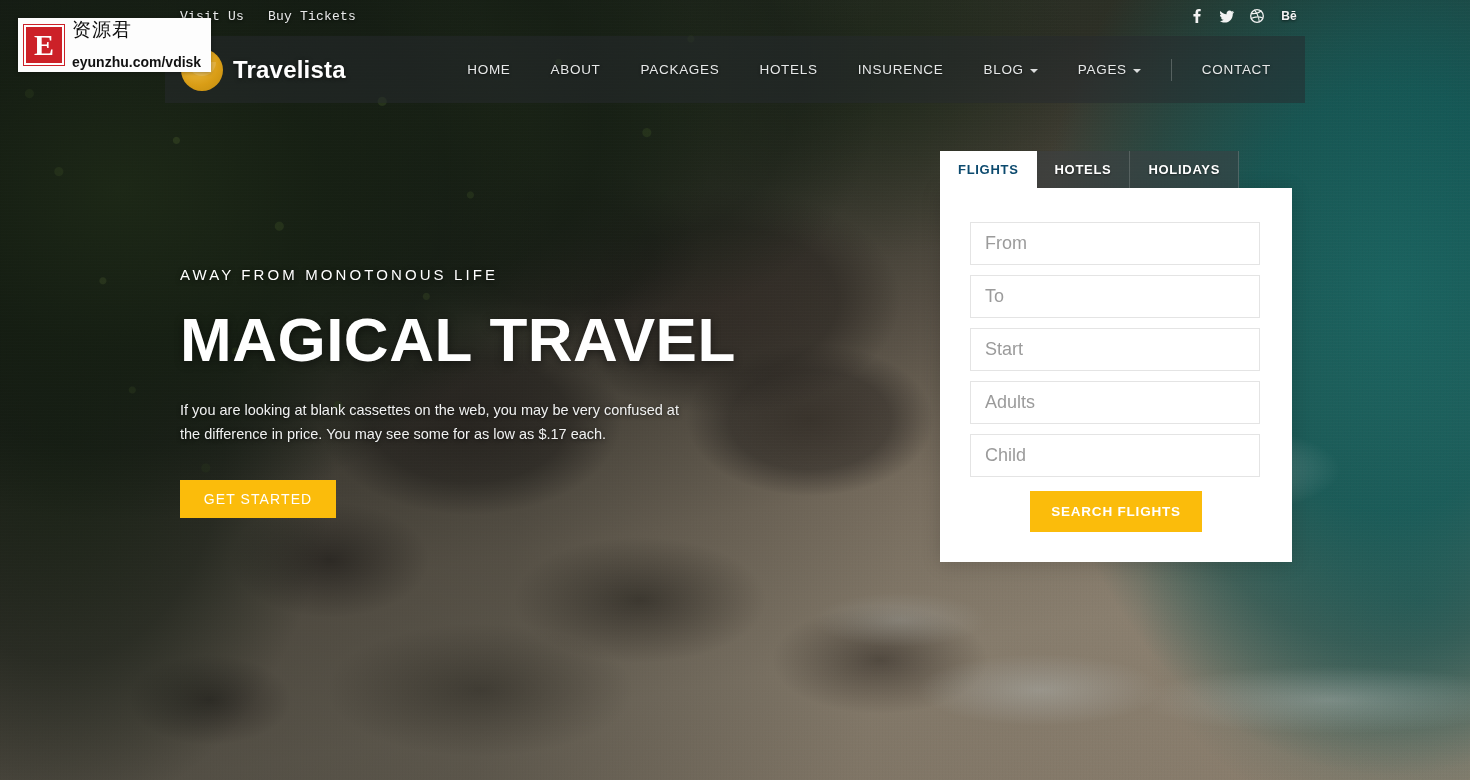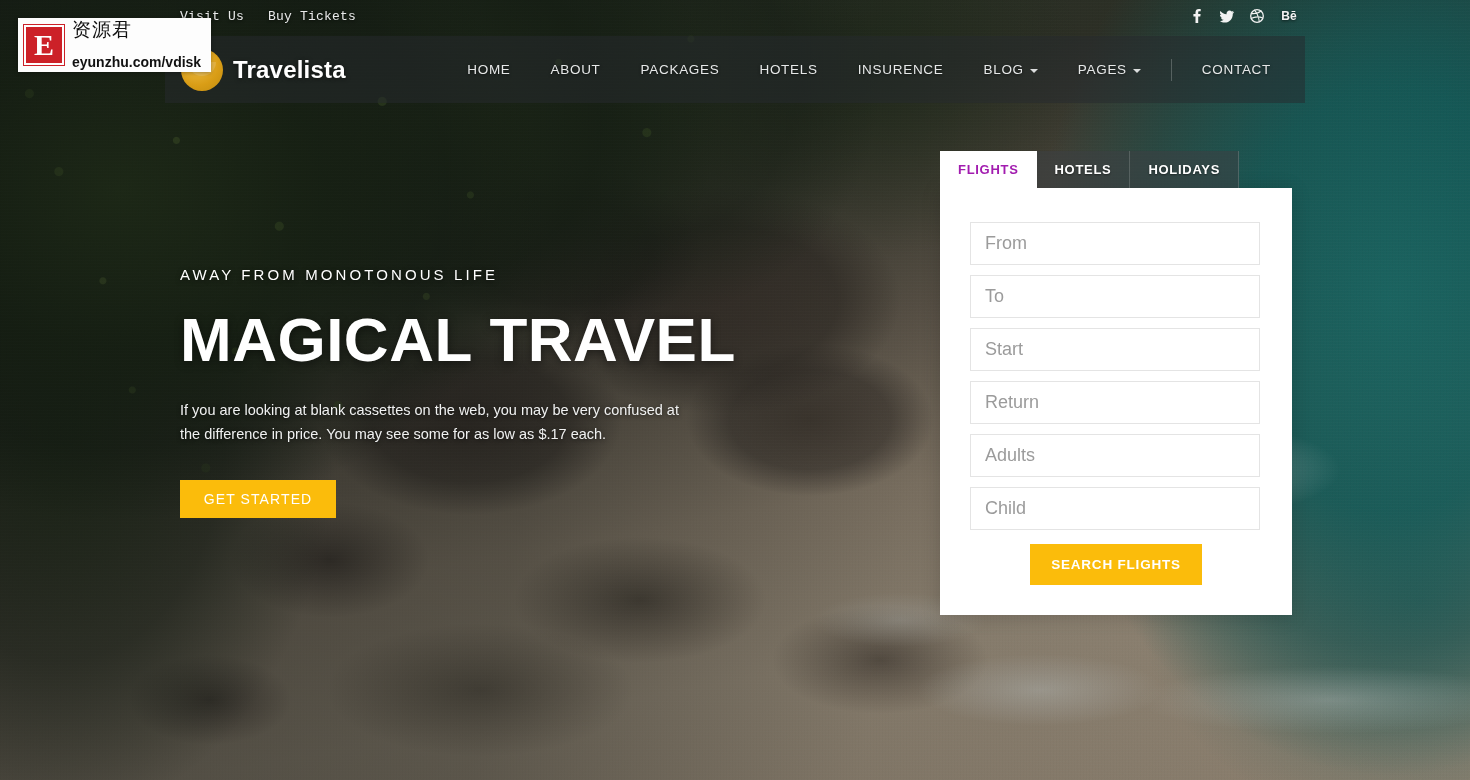--- a/index.html
+++ b/index.html
@@ -158,21 +158,21 @@
   #booking { position:absolute; left:940px; top:151px; width:352px; z-index:22; }
   .tabs { display:flex; align-items:flex-end; height:37px; }
   .tab {
     font-size:13px; font-weight:bold; letter-spacing:.7px; cursor:pointer;
     display:flex; align-items:center; justify-content:center;
     height:37px; padding:0 18px; color:#ffffff;
     background:rgba(60,64,68,0.55); border-right:1px solid rgba(255,255,255,0.16);
     text-shadow:0 1px 2px rgba(0,0,0,.45);
   }
   .tab.active {
-    background:#ffffff; color:#a21caf; text-shadow:none; height:37px; border-right:none;
+    background:#ffffff; color:#0c4a6e; text-shadow:none; height:37px; border-right:none;
   }
   .panel {
     background:#ffffff; padding:34px 30px 30px 30px; width:352px;
     box-shadow:0 2px 18px rgba(0,0,0,0.16);
   }
   .field {
     width:290px; height:43px; border:1px solid #e4e4e4; background:#ffffff;
     font-family:inherit; font-size:18px; color:#333; padding:0 14px; margin-bottom:10px;
     outline:none; display:block;
   }
@@ -285,21 +285,20 @@
 <div id="booking">
   <div class="tabs">
     <div class="tab active">FLIGHTS</div>
     <div class="tab">HOTELS</div>
     <div class="tab">HOLIDAYS</div>
   </div>
   <div class="panel">
     <input class="field" type="text" placeholder="From" style="">
     <input class="field" type="text" placeholder="To" style="">
     <input class="field" type="text" placeholder="Start" style="">
-    <input class="field" type="text" placeholder="Return" style="">
     <input class="field" type="text" placeholder="Adults" style="">
     <input class="field" type="text" placeholder="Child" style="">
     <button class="search-btn">SEARCH FLIGHTS</button>
   </div>
 </div>
 
 <div id="watermark">
   <div class="wm-logo">
     <span>E</span>
   </div>

